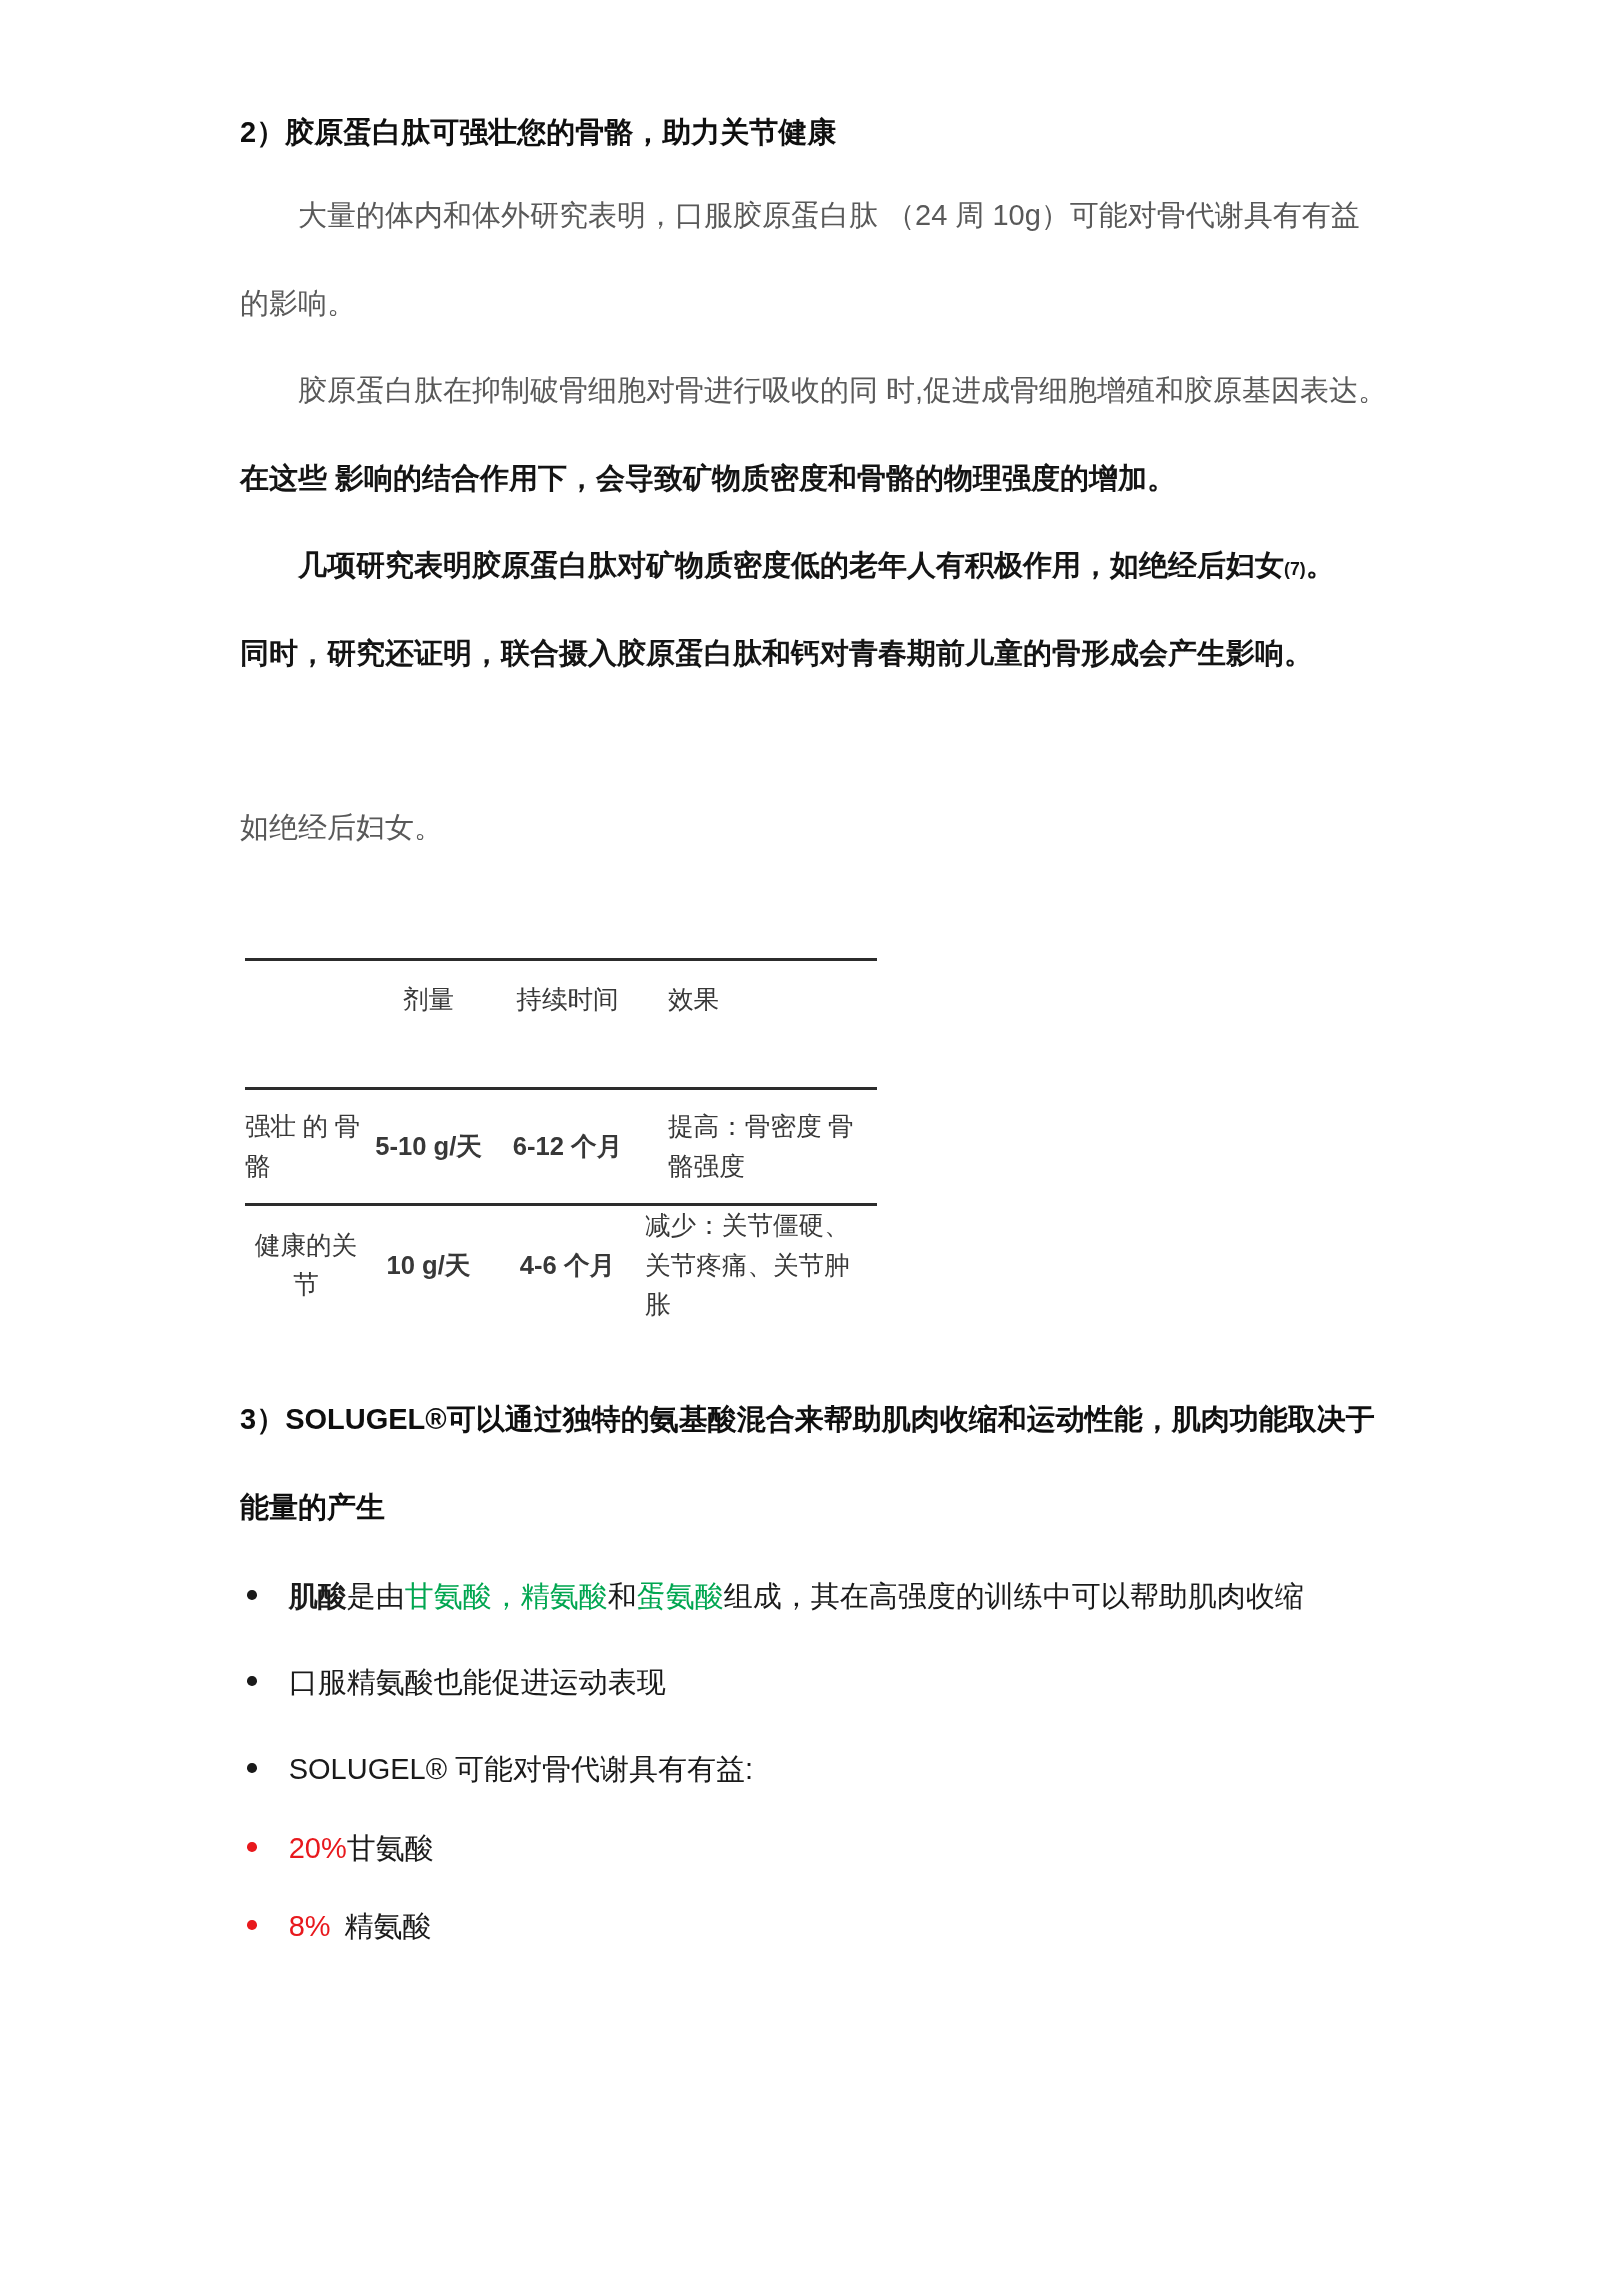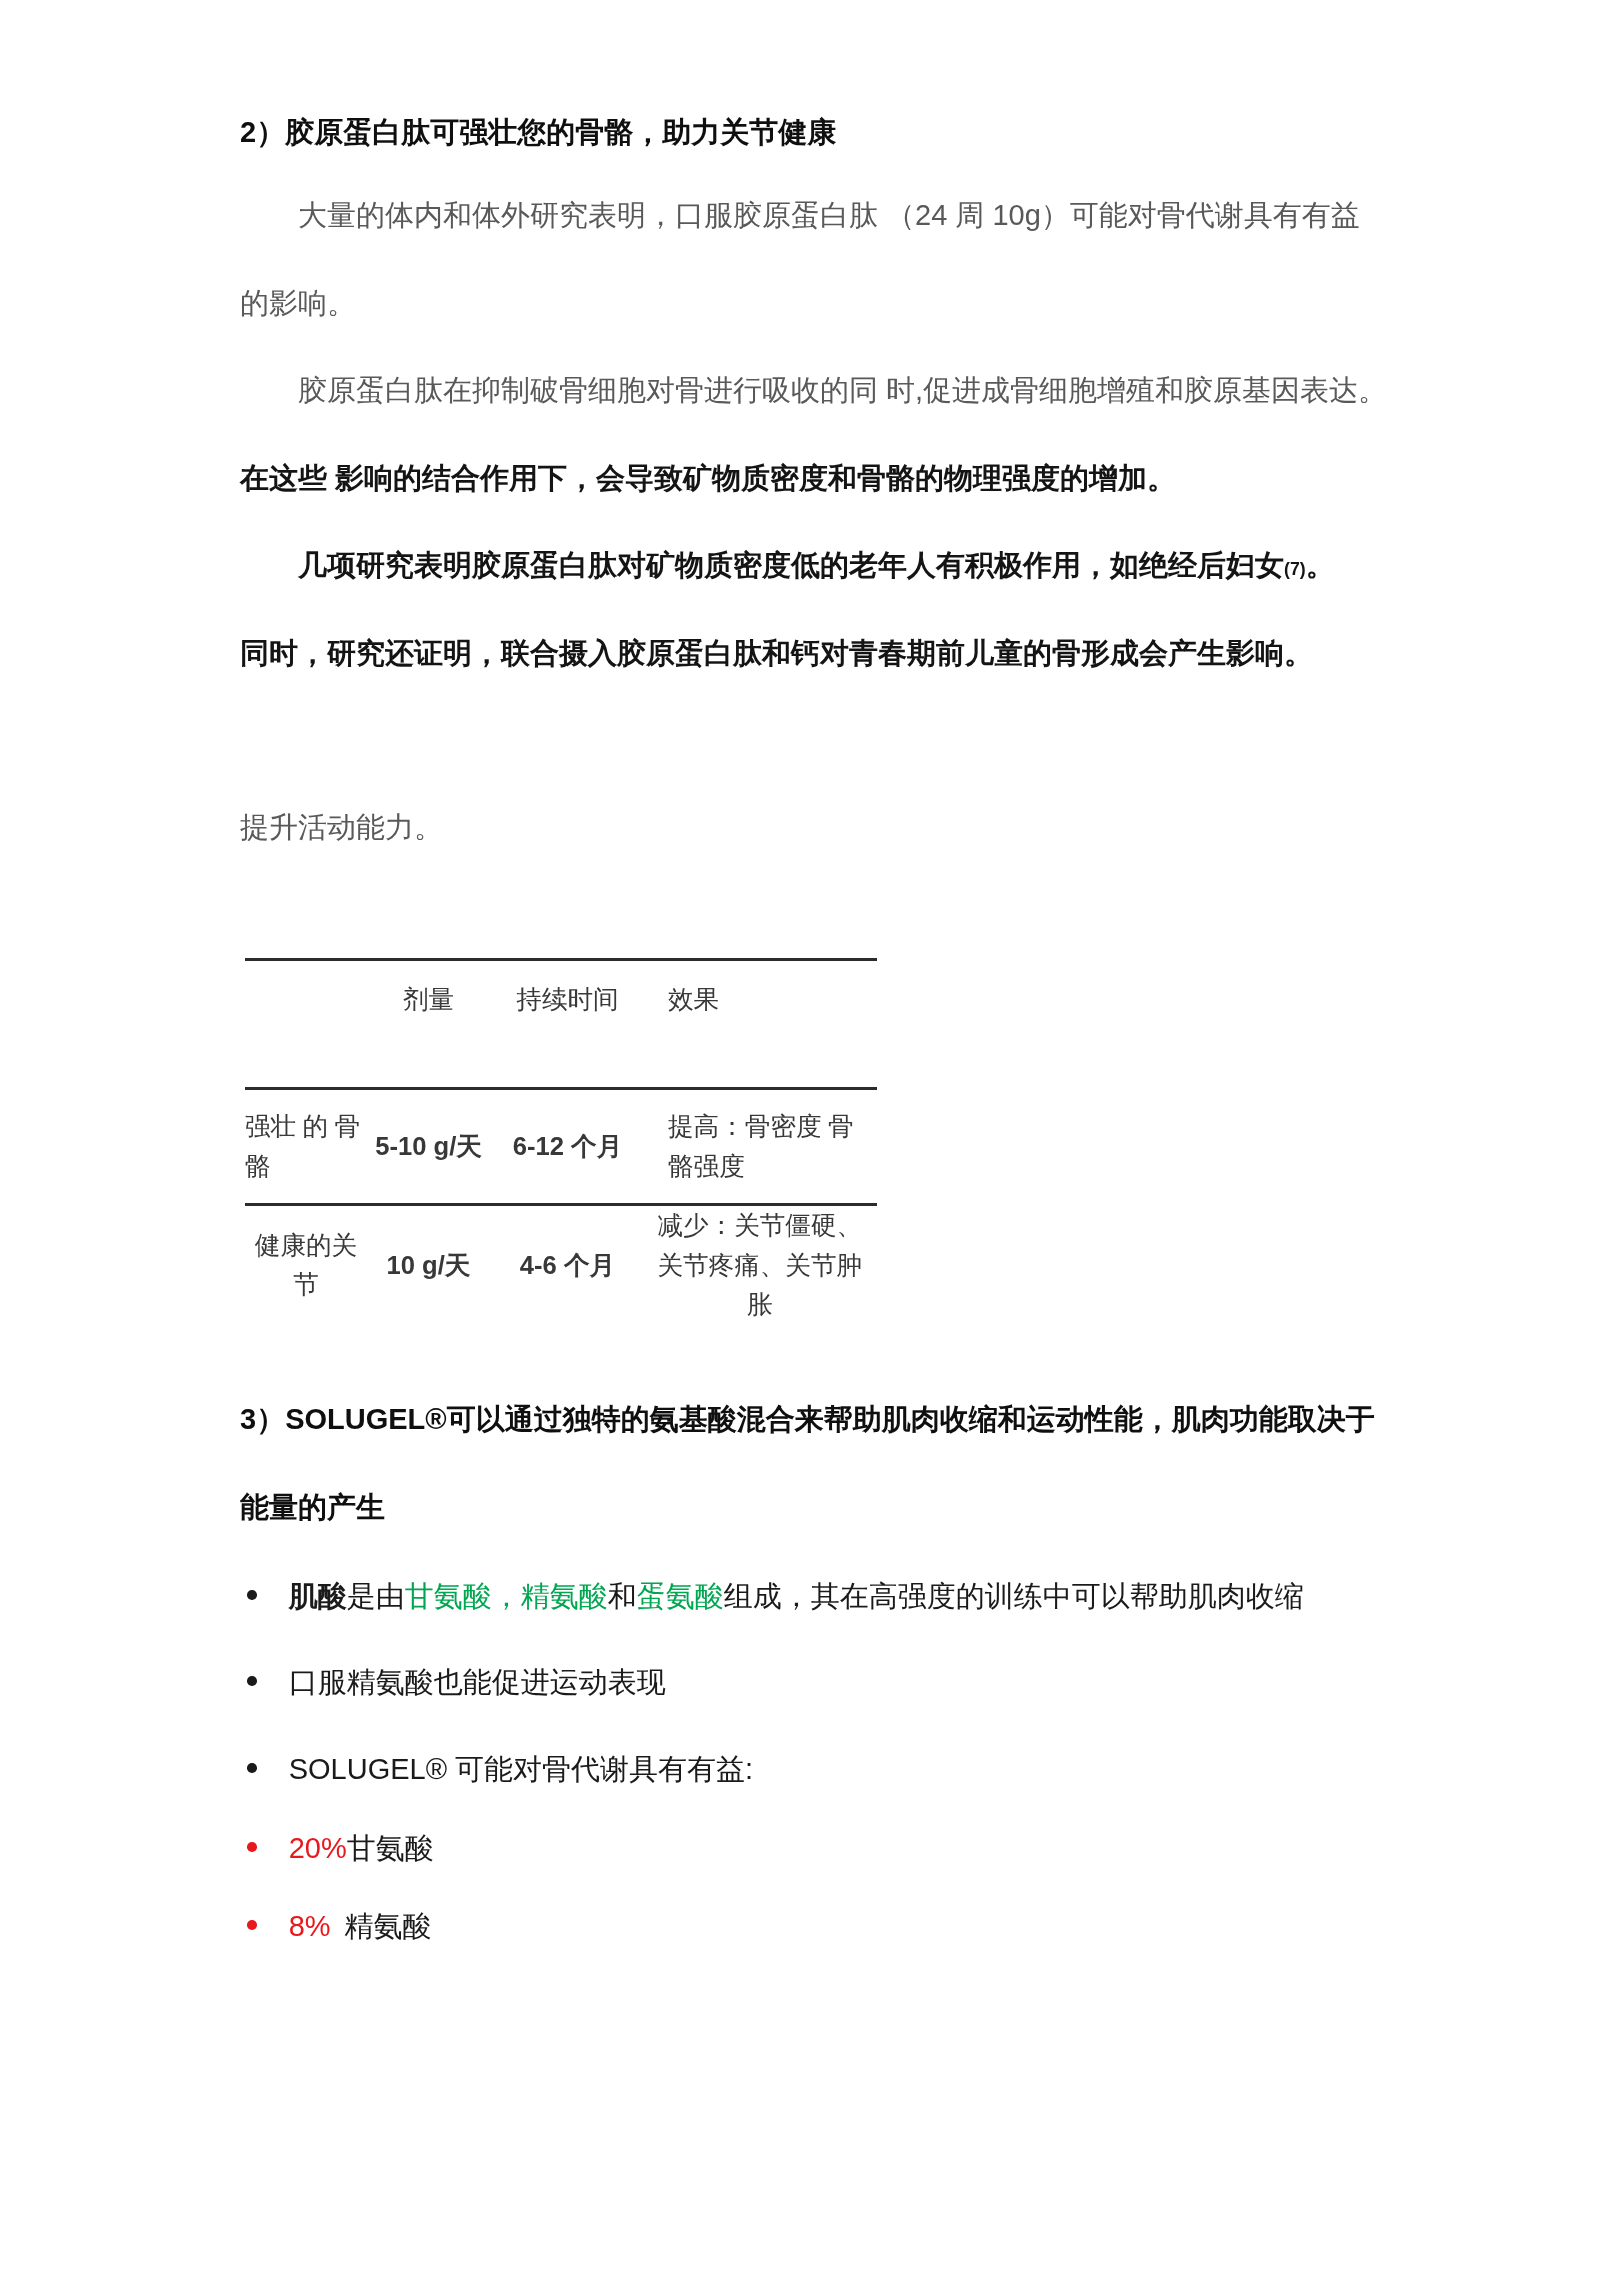--- a/index.html
+++ b/index.html
@@ -68,41 +68,41 @@
     align-items:center;
   }
   .trow.thead{height:78px;}
   .trow.r1{height:113px;margin-top:48px;}
   .trow.r2{height:108px;}
   .cell{line-height:1.55;}
   .c2,.c3{text-align:center;}
   .c4{padding-left:23px;}
   .val{font-weight:700;font-family:"Liberation Sans","DejaVu Sans",sans-serif;}
   .r2 .c1{text-align:center;}
-  .r2 .c4{text-align:center;padding-left:0;padding-right:3.5px;}
+  .r2 .c4{text-align:left;padding-left:0;padding-right:3.5px;}
 </style>
 </head>
 <body>
 
 <div class="page">
 
   <div class="line h2 hd">2）胶原蛋白肽可强壮您的骨骼，助力关节健康</div>
 
   <div class="line p1 gray">大量的体内和体外研究表明，口服胶原蛋白肽 （24 周 10g）可能对骨代谢具有有益</div>
   <div class="line p2 gray">的影响。</div>
 
   <div class="line p3 gray">胶原蛋白肽在抑制破骨细胞对骨进行吸收的同 时,促进成骨细胞增殖和胶原基因表达。</div>
   <div class="line p4 bblack">在这些 影响的结合作用下，会导致矿物质密度和骨骼的物理强度的增加。</div>
 
   <div class="line p5 bblack">
     <span>几项研究表明胶原蛋白肽对矿物质密度低的老年人有积极作用，如绝经后妇女</span><span class="small-mark">(7)</span><span>。</span>
   </div>
   <div class="line p6 bblack">同时，研究还证明，联合摄入胶原蛋白肽和钙对青春期前儿童的骨形成会产生影响。</div>
 
-  <div class="line p8 gray">提升活动能力。</div>
+  <div class="line p8 gray">如绝经后妇女。</div>
 
   <div class="tbl">
     <div class="trow thead">
       <div class="cell c1"></div>
       <div class="cell c2">剂量</div>
       <div class="cell c3">持续时间</div>
       <div class="cell c4">效果</div>
     </div>
     <div class="trow r1">
       <div class="cell c1">

